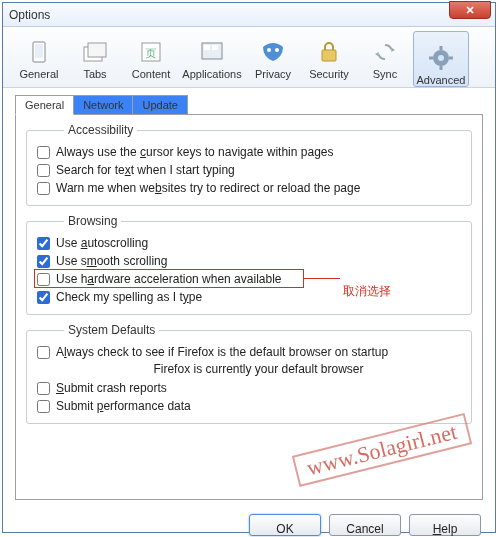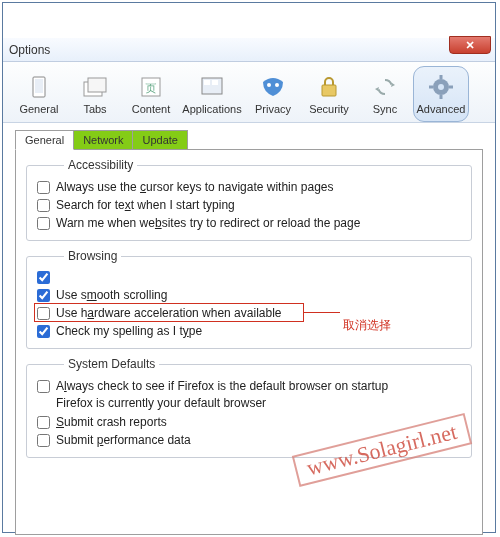--- a/index.html
+++ b/index.html
@@ -21,21 +21,20 @@
     margin: 2px;
   }
   .titlebar {
     height: 24px;
     background: linear-gradient(#f8fbff, #e8f0fb);
     border-bottom: 1px solid #c0cde0;
     display: flex;
     align-items: center;
     padding: 0 6px;
     position: relative;
-    margin-top: 35px;
   }
   .titlebar-text {
     color: #333;
     font-size: 12px;
   }
   .close-btn {
     position: absolute;
     right: 4px;
     top: -2px;
     width: 42px;
@@ -65,40 +64,41 @@
     justify-content: center;
     font-size: 11px;
     color: #333;
     border: 1px solid transparent;
     cursor: pointer;
   }
   .tool-item.wide { width: 66px; }
   .tool-item.active {
     background: linear-gradient(#eaf2fb, #d5e4f6);
     border: 1px solid #9ab5d6;
-    border-radius: 11px;
+    border-radius: 3px;
+    justify-content: flex-end;
   }
   .tool-icon {
     width: 30px;
     height: 28px;
     display: flex;
     align-items: center;
     justify-content: center;
     margin-bottom: 2px;
   }
   .tab-strip {
     display: flex;
     padding: 6px 12px 0 12px;
     position: relative;
     top: 1px;
   }
   .tab {
     padding: 3px 9px;
     border: 1px solid #9e9e9e;
-    background: #84cc16;
+    background: #3b82f6;
     font-size: 11px;
     color: #333;
     cursor: pointer;
     margin-right: -1px;
     position: relative;
   }
   .tab.active {
     background: #fff;
     border-bottom: 1px solid #fff;
     z-index: 2;
@@ -134,20 +134,21 @@
     width: 13px;
     height: 13px;
     margin: 0 6px 0 0;
     accent-color: #2b6cd6;
   }
   .check-row label .u { text-decoration: underline; }
   .static-line {
     font-size: 12px;
     color: #222;
     padding: 1px 0 3px 19px;
+    text-align: center;
   }
   .highlight-box {
     position: absolute;
     border: 1px solid #d03020;
     left: -3px;
     top: -1px;
     width: 270px;
     height: 19px;
     pointer-events: none;
   }
@@ -322,20 +323,21 @@
       <div class="check-row">
         <input type="checkbox" style="">
         <label><span>Warn me when we</span><span class="u">b</span><span>sites try to redirect or reload the page</span></label>
       </div>
     </fieldset>
 
     <fieldset>
       <legend>Browsing</legend>
       <div class="check-row">
         <input type="checkbox" checked="" style="">
+        <label><span>Use </span><span class="u">a</span><span>utoscrolling</span></label>
       </div>
       <div class="check-row">
         <input type="checkbox" checked="" style="">
         <label><span>Use s</span><span class="u">m</span><span>ooth scrolling</span></label>
       </div>
       <div class="check-row" style="position:relative">
         <input type="checkbox" style="">
         <label><span>Use h</span><span class="u">a</span><span>rdware acceleration when available</span></label>
         <div class="highlight-box"></div>
         <div class="highlight-line"></div>

